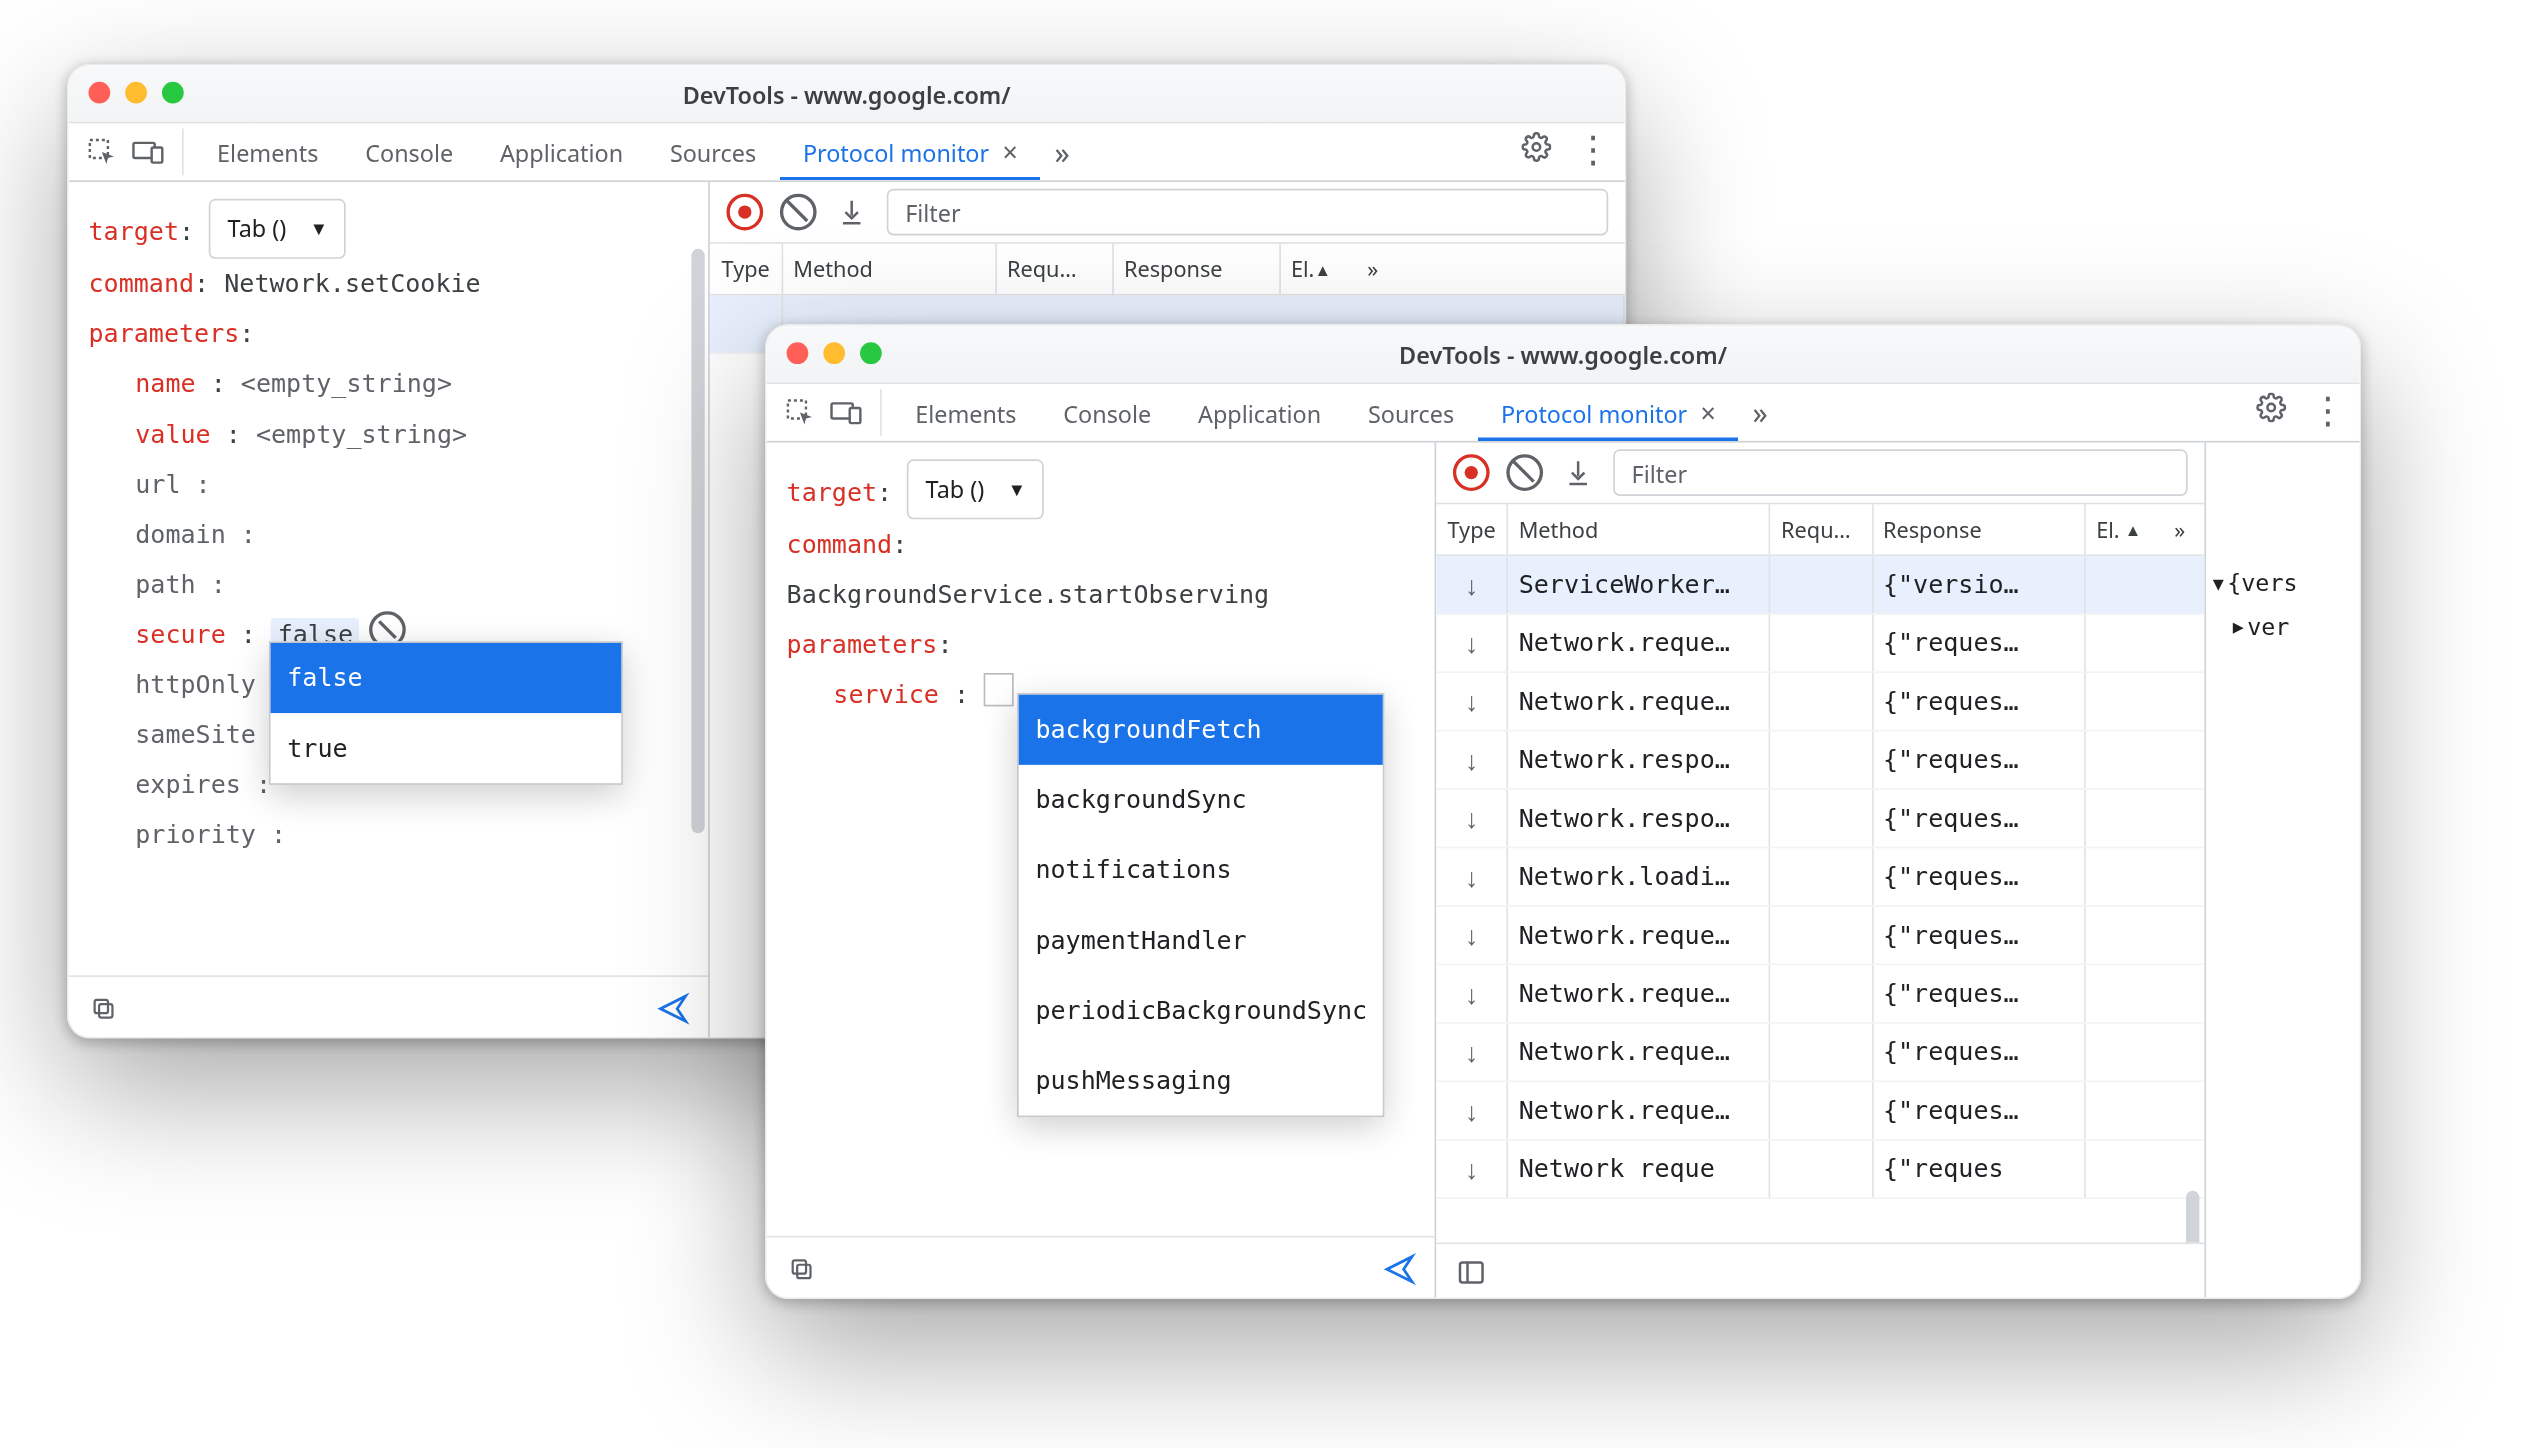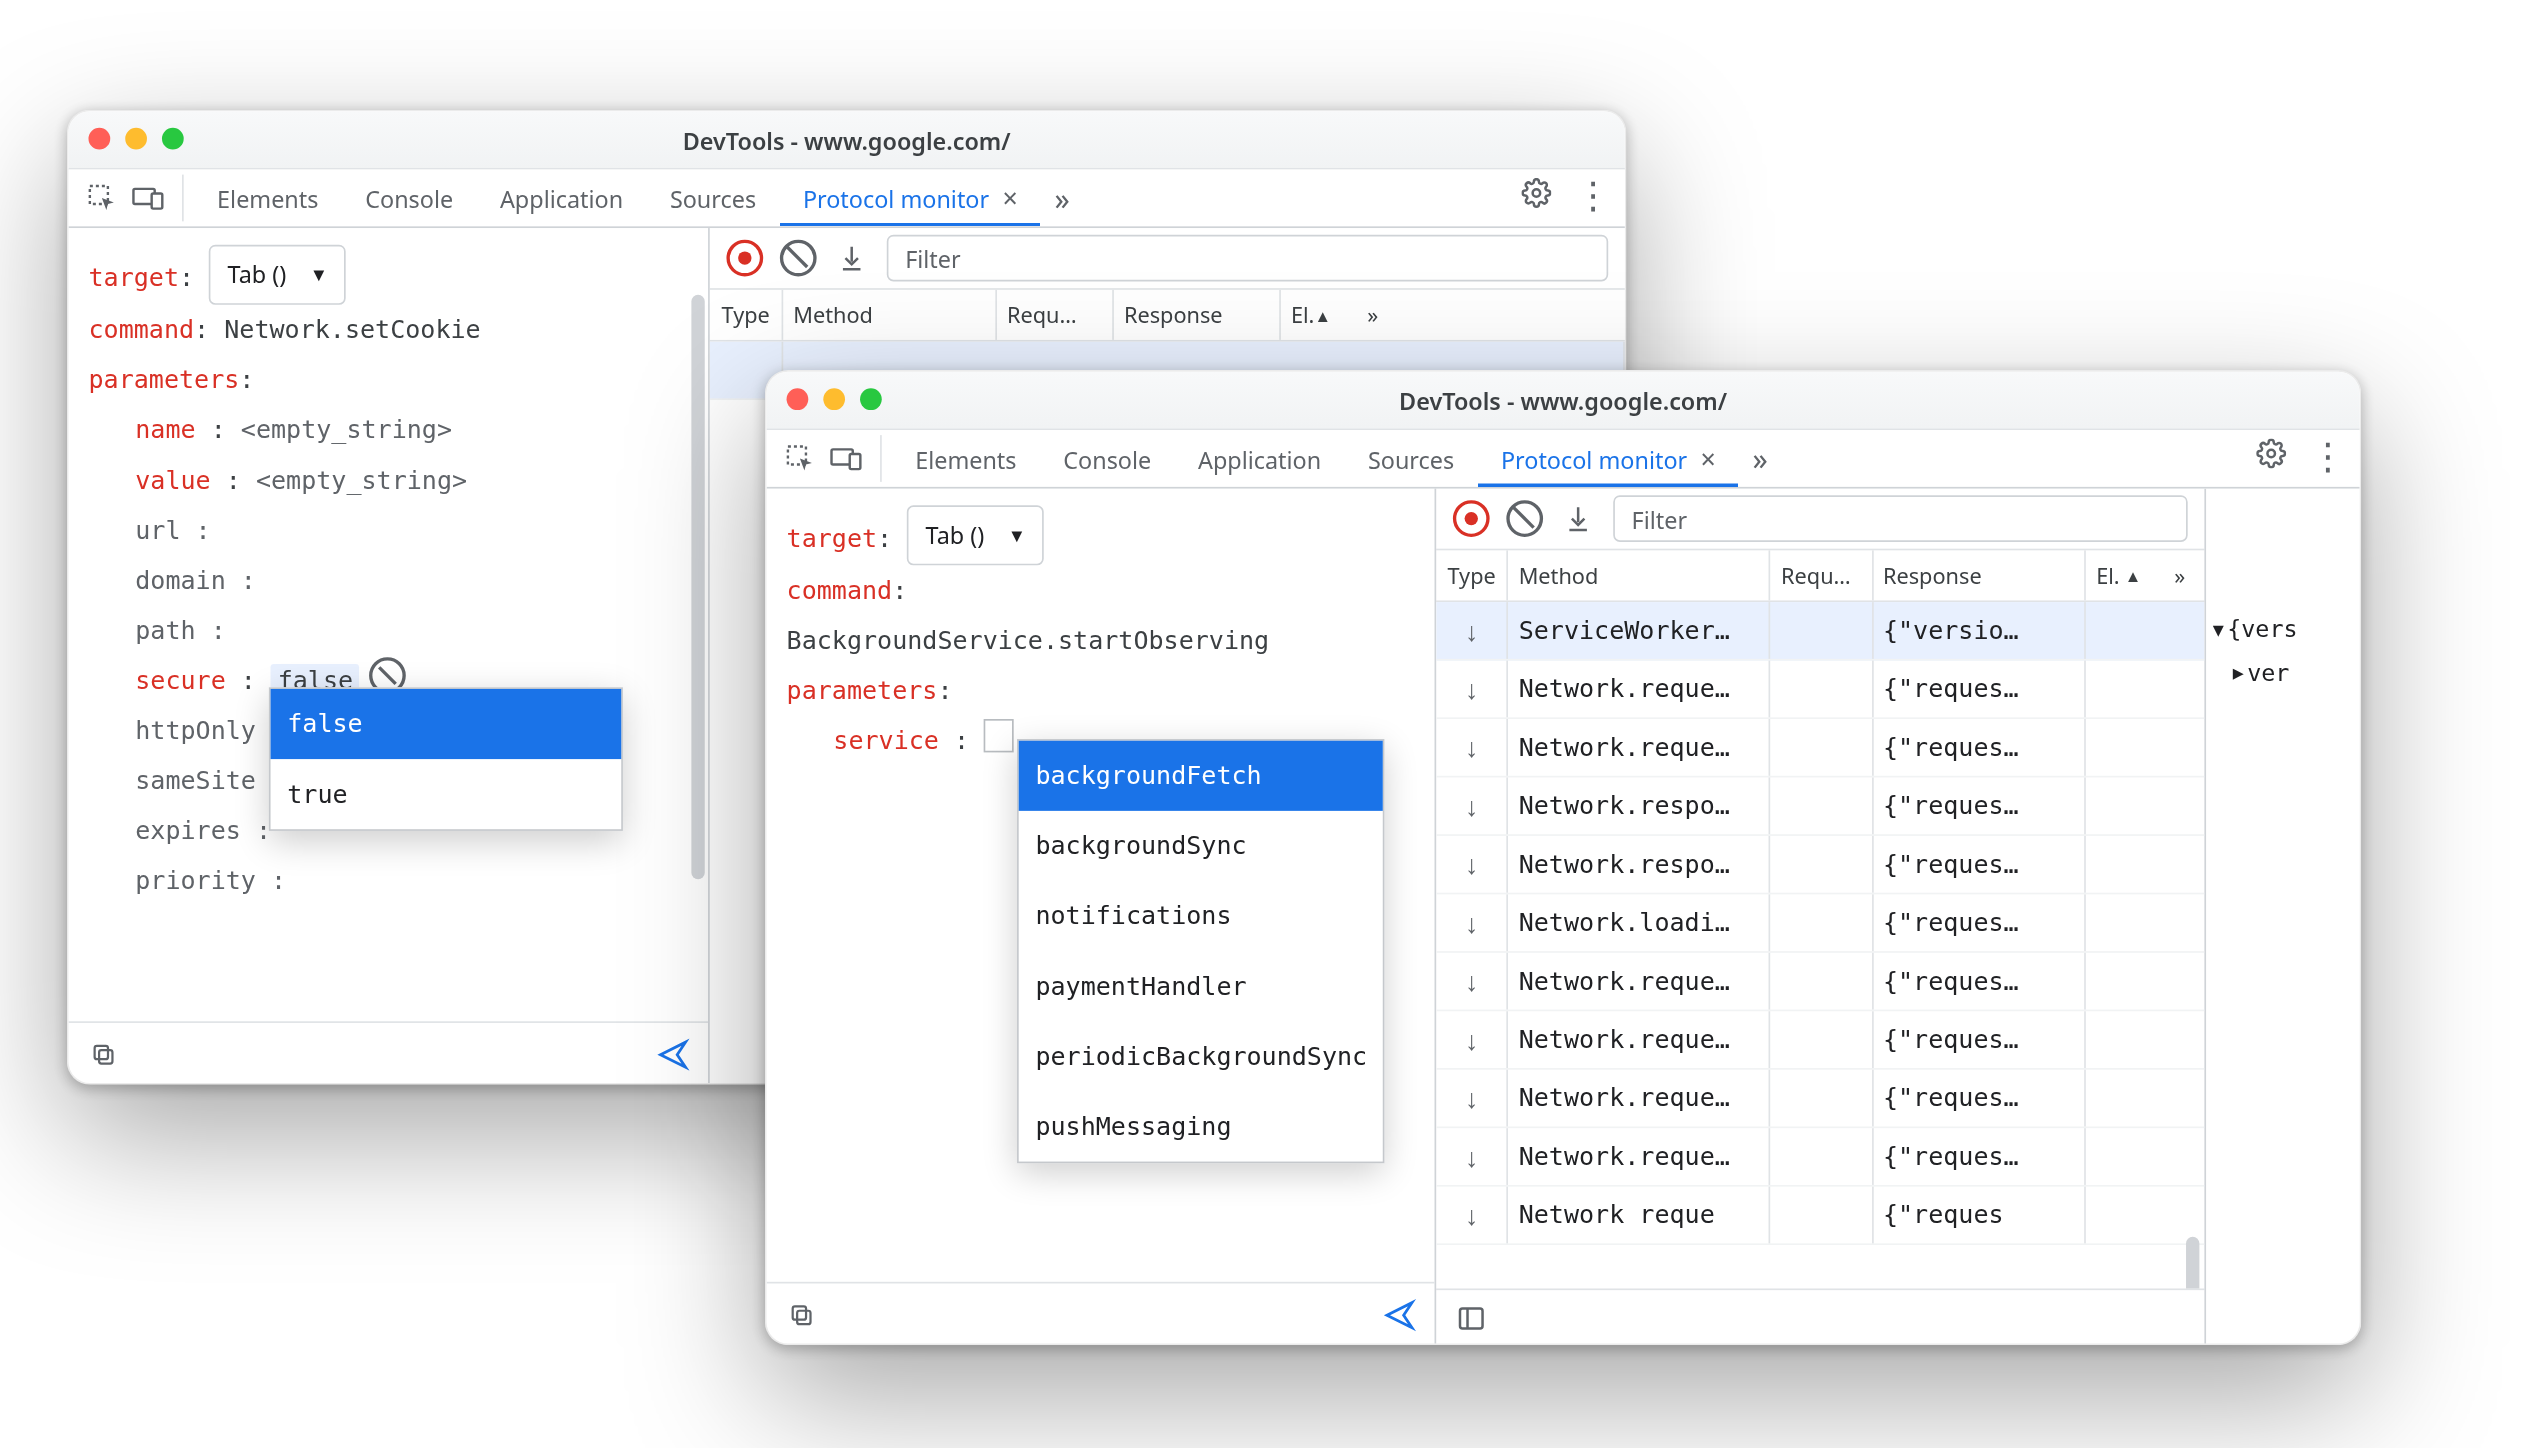--- a/index.html
+++ b/index.html
@@ -11,21 +11,21 @@
     --border:#cfd3d7;
     --border-light:#e0e3e6;
     --row-sel:#e8f0fe;
     --bg:#ffffff;
     --mono: ui-monospace, SFMono-Regular, Menlo, Consolas, monospace;
     --sans: -apple-system, BlinkMacSystemFont, system-ui, sans-serif;
   }
   html,body{margin:0;padding:0;background:transparent;}
   body{width:2536px;height:1448px;position:relative;font-family:var(--sans);color:var(--text);font-size:22px;}
 
-  .stage{position:absolute;inset:0;margin-top:46px;}
+  .stage{position:absolute;inset:0;}
   .scale{position:absolute;left:0;top:0;transform-origin:top left;transform:scale(1.67);}
 
   .win{position:absolute;background:var(--bg);border-radius:14px;box-shadow:0 30px 80px rgba(0,0,0,.35), 0 2px 8px rgba(0,0,0,.25);overflow:hidden;border:1px solid rgba(0,0,0,.08);}
   .winA{left:40px;top:38px;width:932px;height:582px;}
   .winB{left:458px;top:194px;width:954px;height:582px;}
 
   .titlebar{height:34px;display:flex;align-items:center;justify-content:center;background:linear-gradient(#f8f9fa,#f1f3f4);border-bottom:1px solid var(--border-light);position:relative;font-weight:600;color:#3c4043;font-size:14px;}
   .traffic{position:absolute;left:12px;top:10px;display:flex;gap:9px;}
   .traffic span{width:13px;height:13px;border-radius:50%;display:block;}
   .t-close{background:#ff5f57;}

